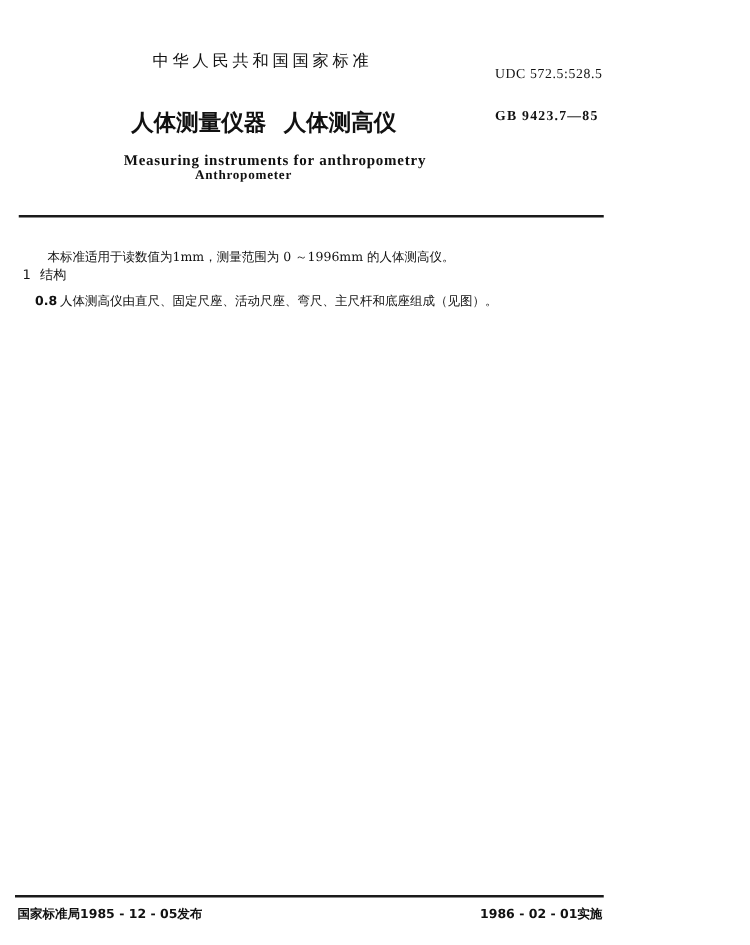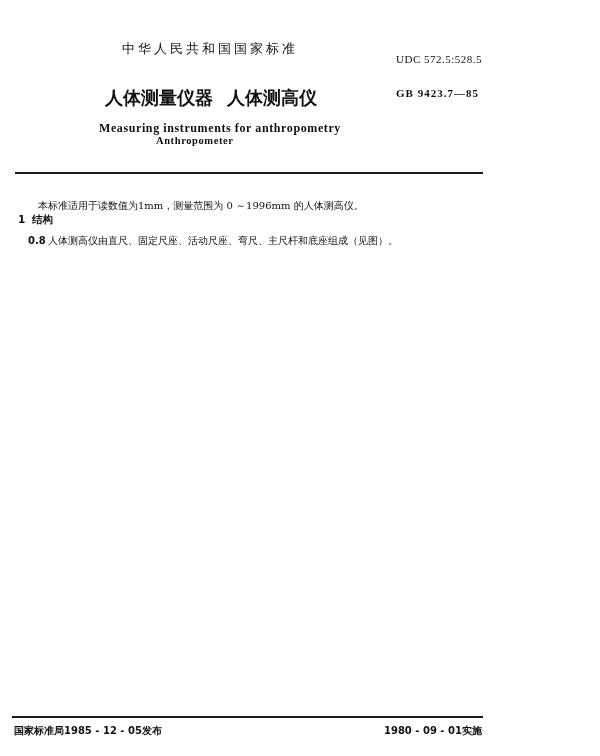--- a/index.html
+++ b/index.html
@@ -65,21 +65,21 @@
     }
     .scope {
       left: 38px; top: 184px;
       font-size: 10px;
       font-family: "DejaVu Serif", serif;
       margin-top: 15px;
     }
     .sec1 {
       left: 18px; top: 213px;
       font-size: 10.5px;
-      font-weight: bold;
+      font-weight: normal;
     }
     .sec1 .num { display: inline-block; width: 14px; }
     .sec11 {
       left: 28px; top: 234px;
       font-size: 10px;
       font-family: "DejaVu Serif", serif;
     }
     .sec11 .num {
       display: inline-block; width: 20px;
       font-family: "DejaVu Sans", sans-serif;
@@ -120,13 +120,13 @@
 
 <div class="abs sec1">
   <span class="num">1</span><span>结构</span>
 </div>
 <div class="abs sec11">
   <span class="num">0.8</span><span>人体测高仪由直尺、固定尺座、活动尺座、弯尺、主尺杆和底座组成（见图）。</span>
 </div>
 
 <div class="abs rule-bottom"></div>
 <div class="abs issued">国家标准局1985 - 12 - 05发布</div>
-<div class="abs effective">1980 - 09 - 01实施</div>
+<div class="abs effective">1986 - 02 - 01实施</div>
 
 </body></html>

